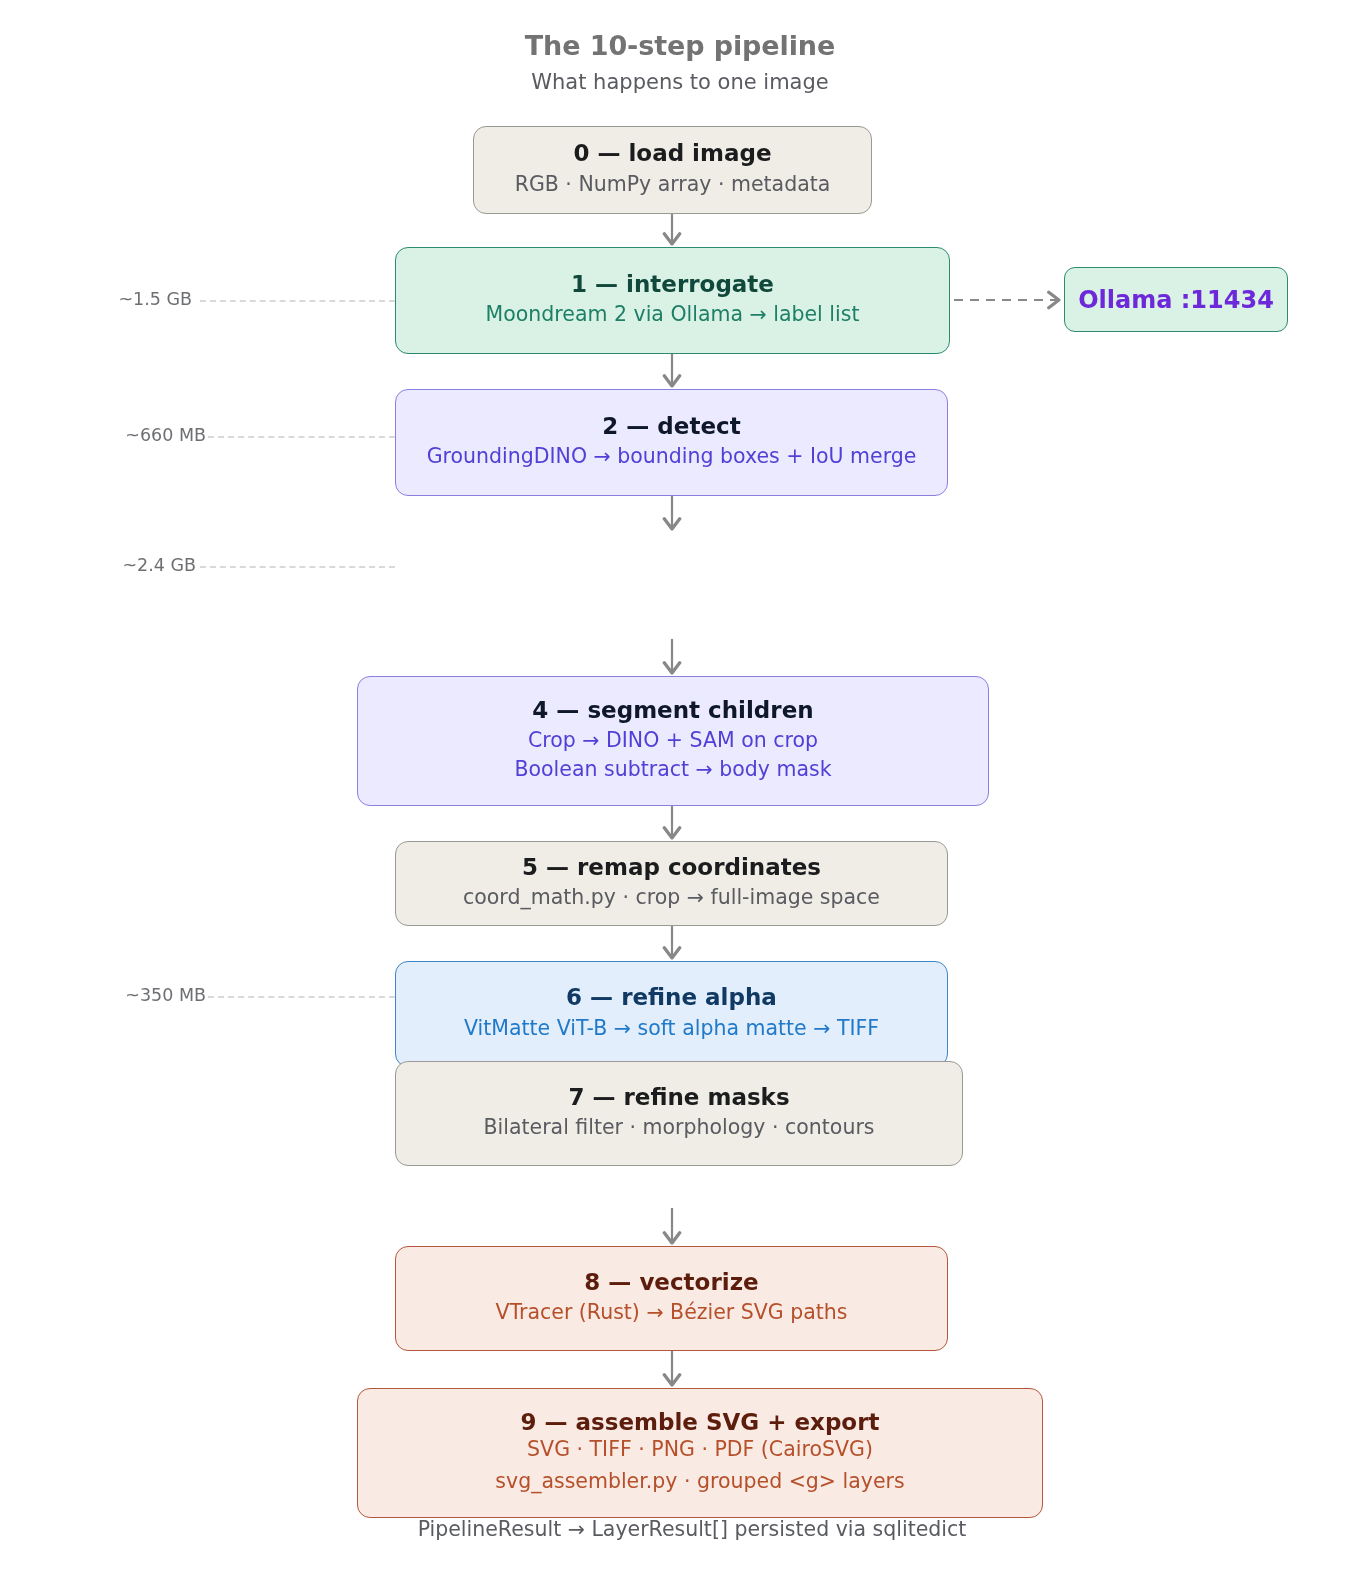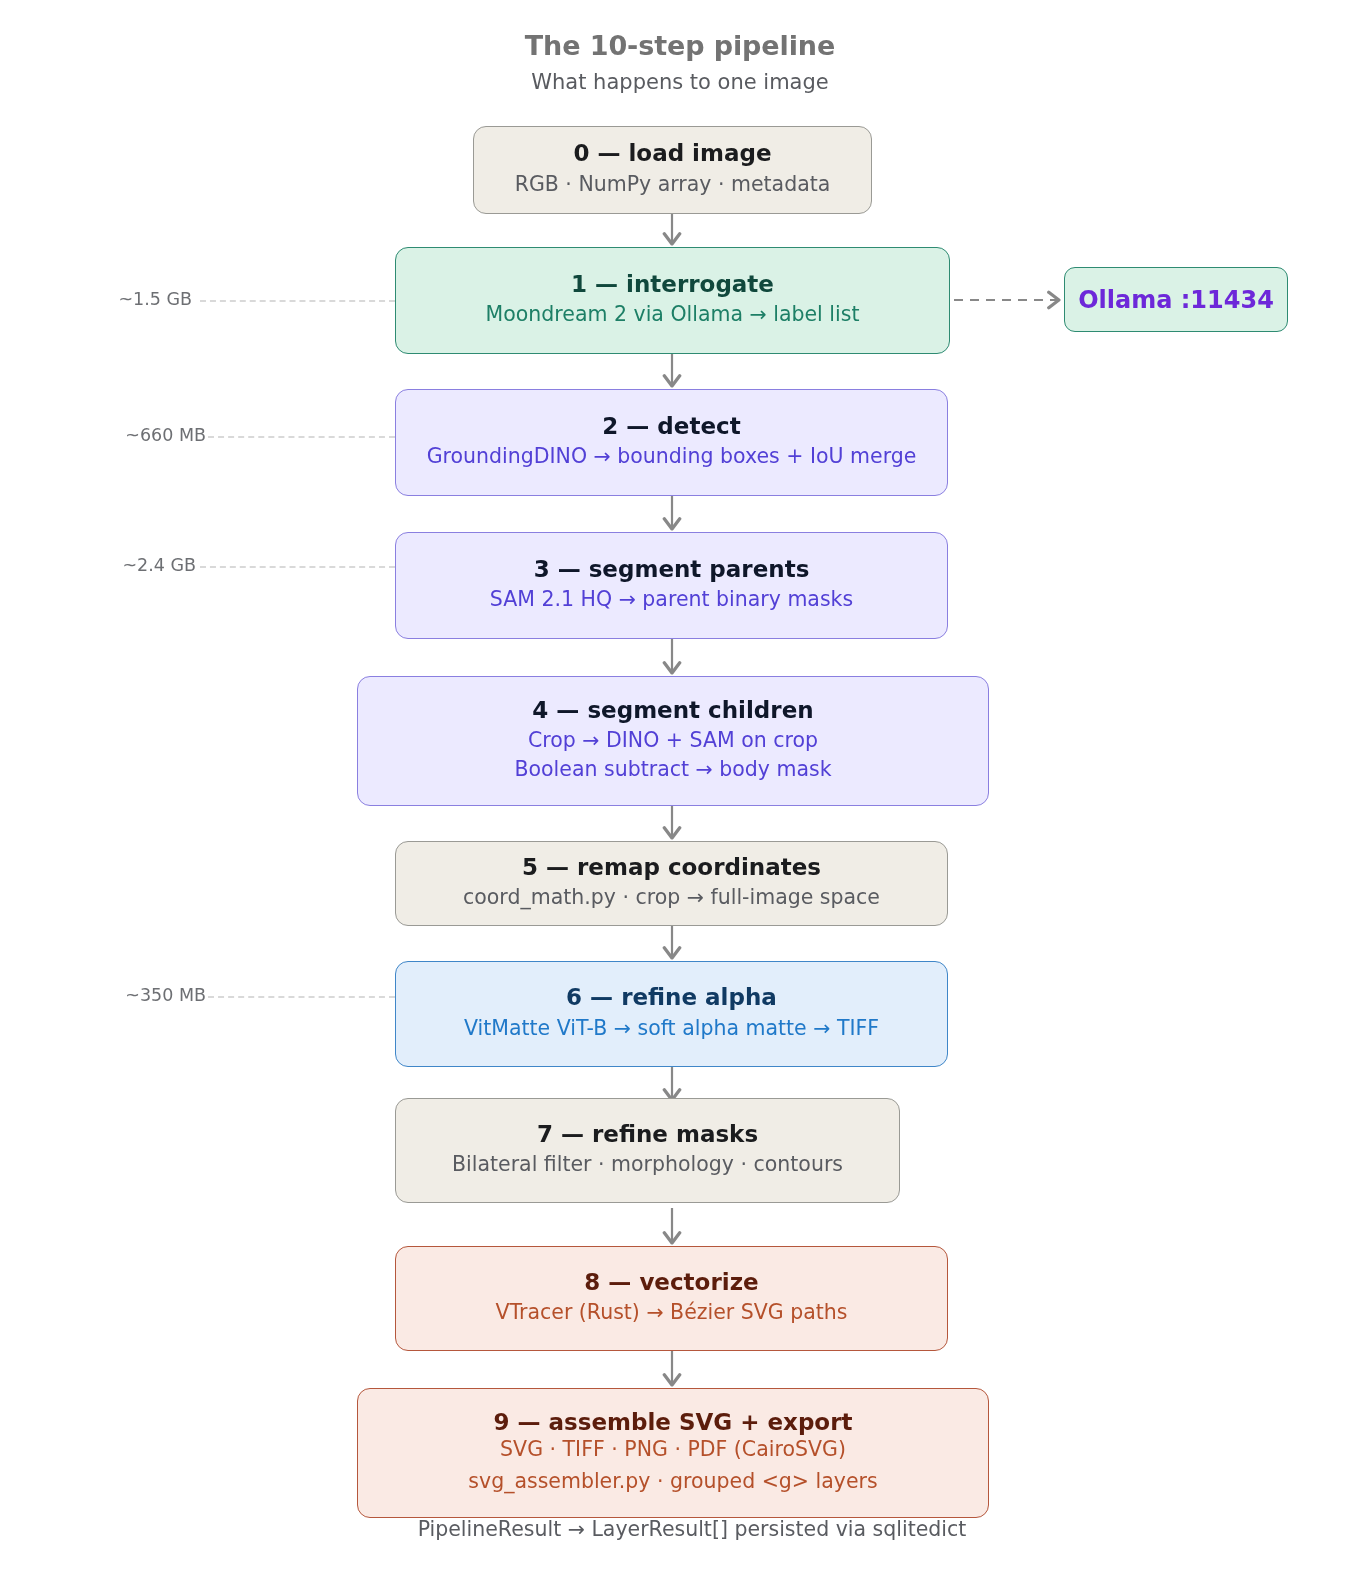--- a/index.html
+++ b/index.html
@@ -187,46 +187,42 @@
       <div class="n-sub">RGB · NumPy array · metadata</div>
     </div>
     <div class="node pal-green" style="left: 395px; top: 247px; width: 555px; height: 107px;">
       <div class="n-title">1 — interrogate</div>
       <div class="n-sub">Moondream 2 via Ollama → label list</div>
     </div>
     <div class="node pal-purple" style="left: 395px; top: 389px; width: 553px; height: 107px;">
       <div class="n-title">2 — detect</div>
       <div class="n-sub">GroundingDINO → bounding boxes + IoU merge</div>
     </div>
-    <div class="node pal-purple" style="left: 395px; top: 532px; width: 553px; height: 107px;">
-      <div class="n-title">3 — segment parents</div>
-      <div class="n-sub">SAM 2.1 HQ → parent binary masks</div>
-    </div>
     <div class="node pal-purple" style="left: 357px; top: 676px; width: 632px; height: 130px;">
       <div class="n-title">4 — segment children</div>
       <div class="n-sub">Crop → DINO + SAM on crop</div>
       <div class="n-sub" style="margin-top: 0px;">Boolean subtract → body mask</div>
     </div>
     <div class="node pal-beige" style="left: 395px; top: 841px; width: 553px; height: 85px;">
       <div class="n-title">5 — remap coordinates</div>
       <div class="n-sub">coord_math.py · crop → full-image space</div>
     </div>
     <div class="node pal-blue" style="left: 395px; top: 961px; width: 553px; height: 106px;">
       <div class="n-title">6 — refine alpha</div>
       <div class="n-sub">VitMatte ViT-B → soft alpha matte → TIFF</div>
     </div>
-    <div class="node pal-beige" style="left: 395px; top: 1098px; width: 505px; height: 105px;">
+    <div class="node pal-beige" style="left: 395px; top: 1061px; width: 568px; height: 105px;">
       <div class="n-title">7 — refine masks</div>
       <div class="n-sub">Bilateral filter · morphology · contours</div>
     </div>
     <div class="node pal-red" style="left: 395px; top: 1246px; width: 553px; height: 105px;">
       <div class="n-title">8 — vectorize</div>
       <div class="n-sub">VTracer (Rust) → Bézier SVG paths</div>
     </div>
-    <div class="node pal-red" style="left: 357px; top: 1388px; width: 632px; height: 130px;">
+    <div class="node pal-red" style="left: 357px; top: 1388px; width: 686px; height: 130px;">
       <div class="n-title">9 — assemble SVG + export</div>
       <div class="n-sub" style="margin-top: 0px;">SVG · TIFF · PNG · PDF (CairoSVG)</div>
       <div class="n-sub">svg_assembler.py · grouped &lt;g&gt; layers</div>
     </div>
     <div class="side-node" style="left: 1064px; top: 267px; width: 224px; height: 65px;">
       <div class="s-label">Ollama :11434</div>
     </div>
   </div>
 
 <div id="footer" style="top: 1517px;">

